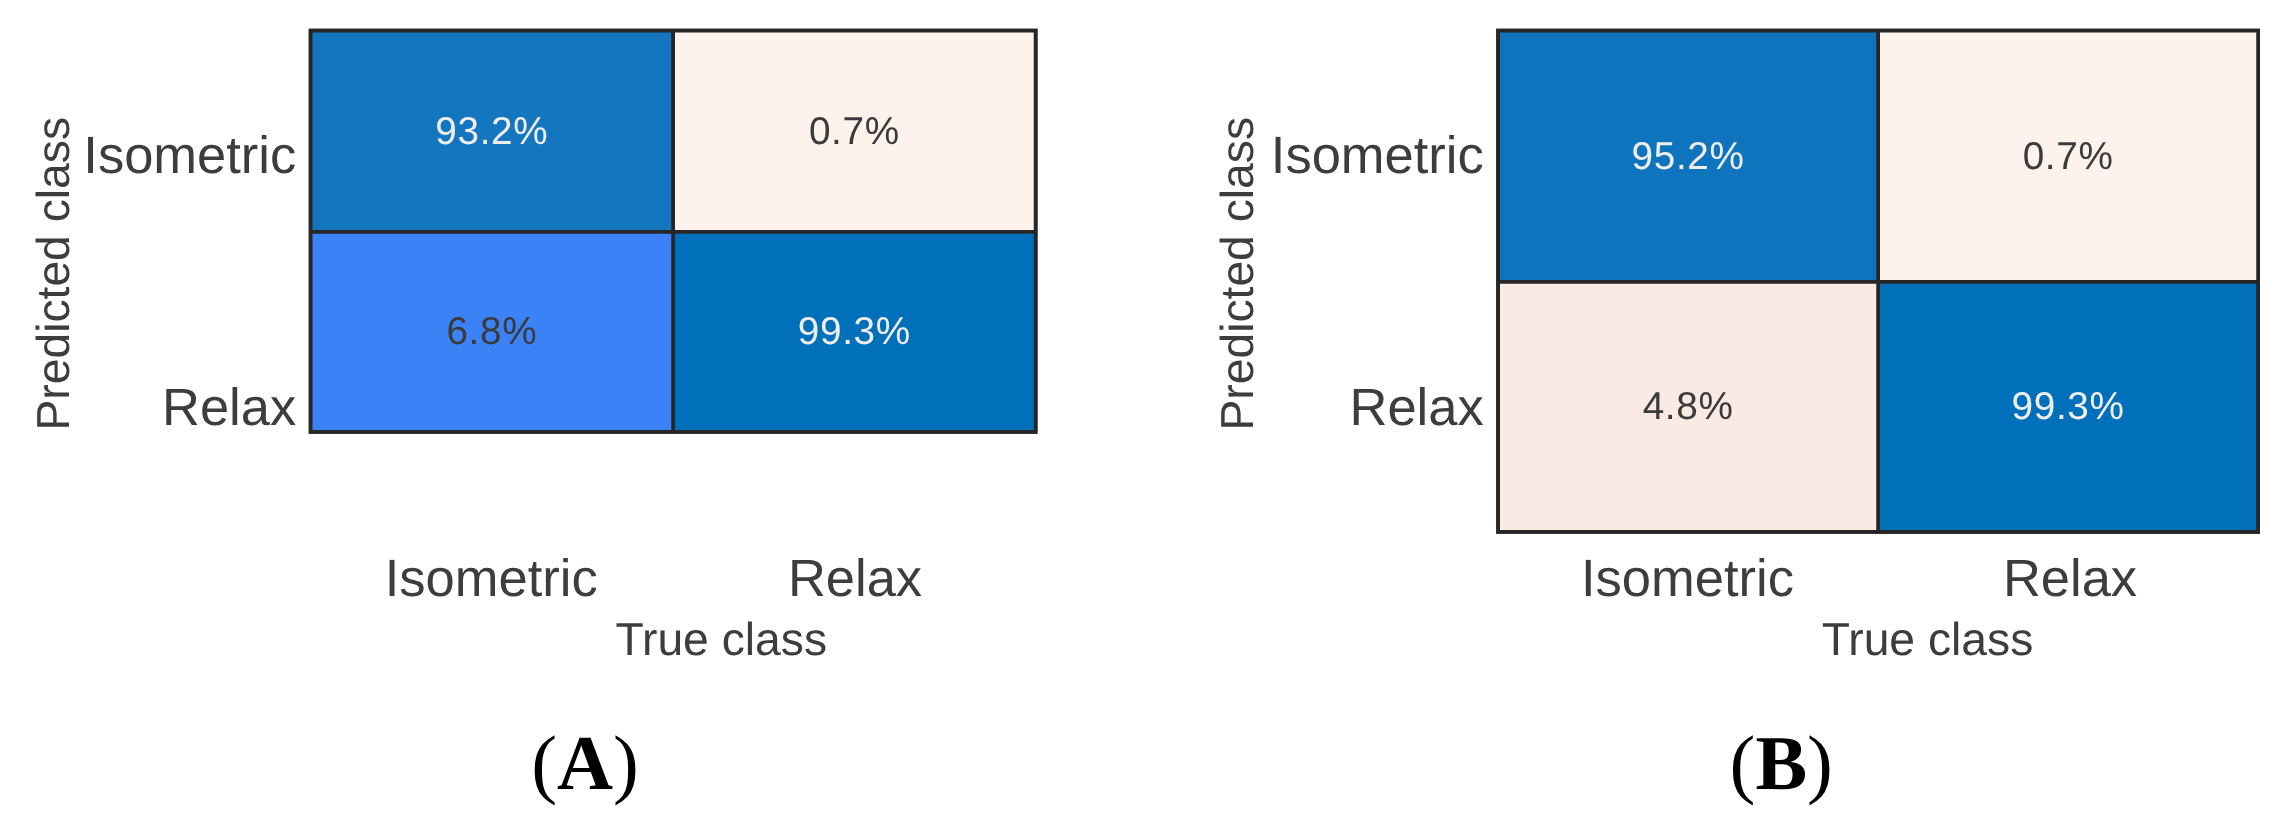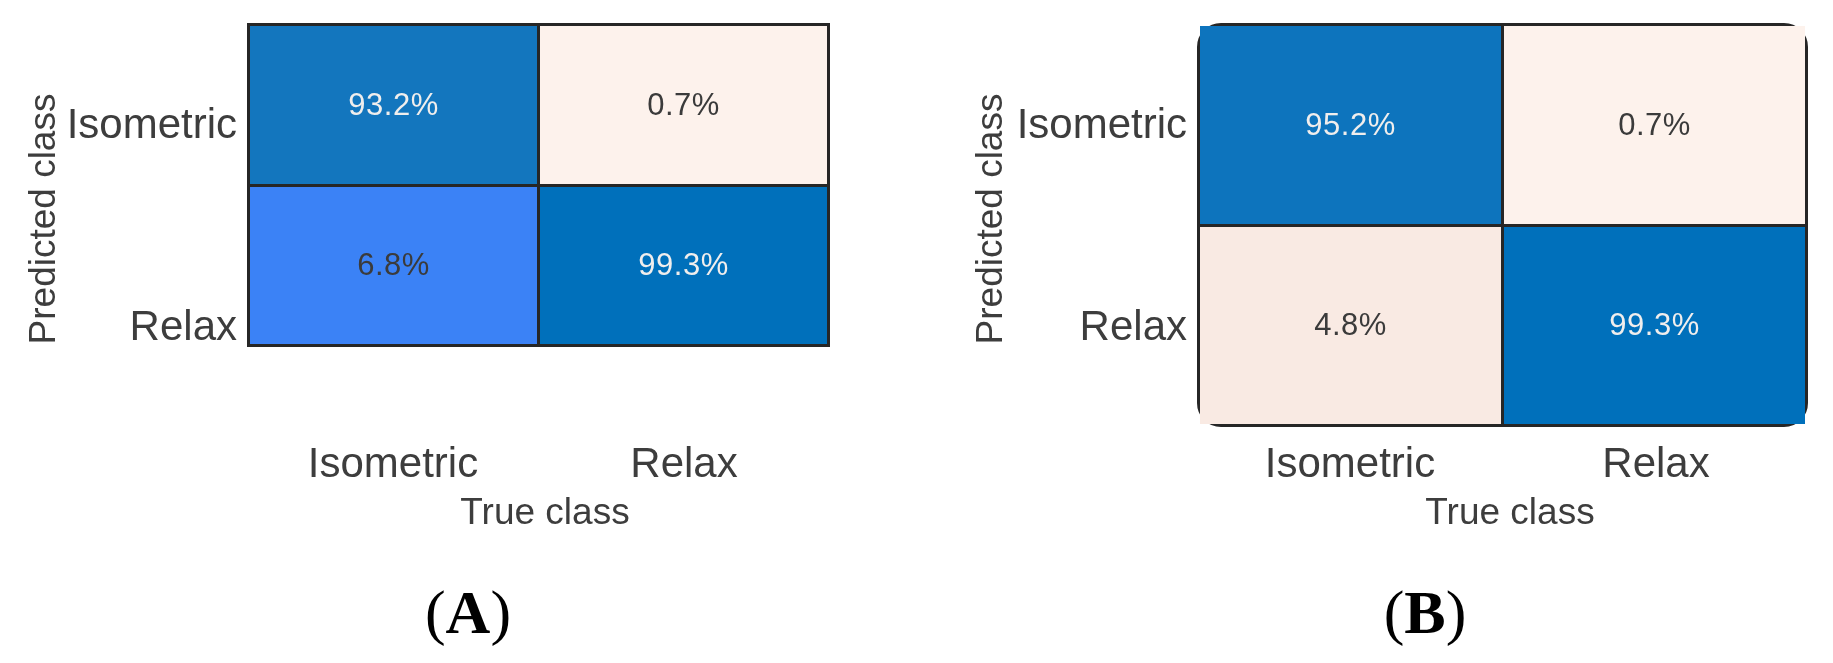--- a/index.html
+++ b/index.html
@@ -1,27 +1,27 @@
 <!DOCTYPE html>
 <html><head>
 <meta charset="utf-8">
 <style>
   html,body{margin:0;padding:0;background:#ffffff;}
   .fig{position:relative;width:1833px;height:663px;background:#ffffff;
        font-family:"Liberation Sans",sans-serif;overflow:hidden;}
   .matrix{position:absolute;display:grid;grid-template-columns:1fr 1fr;grid-template-rows:1fr 1fr;
           gap:3px;background:#262626;border:3px solid #262626;box-sizing:border-box;}
   .pa .matrix{left:247px;top:23px;width:583px;height:324px;}
-  .pb .matrix{left:1197px;top:23px;width:611px;height:404px;border-radius:24px;}
+  .pb .matrix{left:1197px;top:23px;width:611px;height:404px;}
   .cell{display:flex;align-items:center;justify-content:center;font-size:31px;letter-spacing:0.5px;}
   .lab{position:absolute;color:#3d3d3d;font-size:42px;white-space:nowrap;}
   .rowlab{text-align:right;transform:translateY(-50%);}
   .collab{transform:translate(-50%,-50%);}
   .axlab{position:absolute;color:#3d3d3d;font-size:37px;white-space:nowrap;}
-  .xlab{transform:translate(-50%,-50%);}
+  .xlab{transform:translate(-50%,-50%);margin-left:32px;}
   .ylab{transform:translate(-50%,-50%) rotate(-90deg);}
   .cap{position:absolute;transform:translate(-50%,-50%);font-family:"Liberation Serif","DejaVu Serif",serif;
        font-size:62px;color:#000;white-space:nowrap;}
   .cap .letter{font-weight:bold;}
 </style>
 </head>
 <body>
 
 <div class="fig">
 

